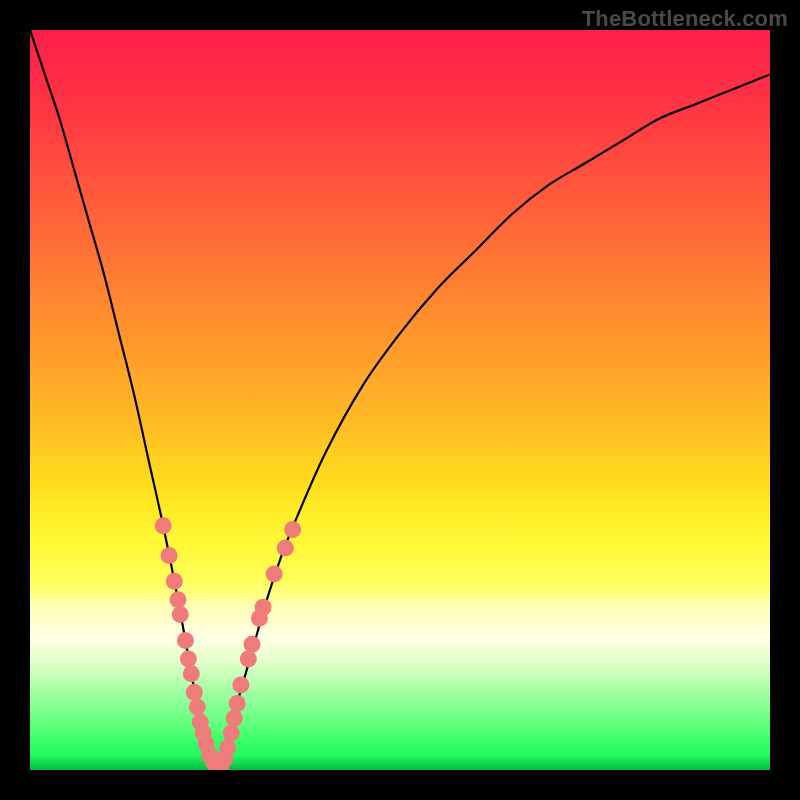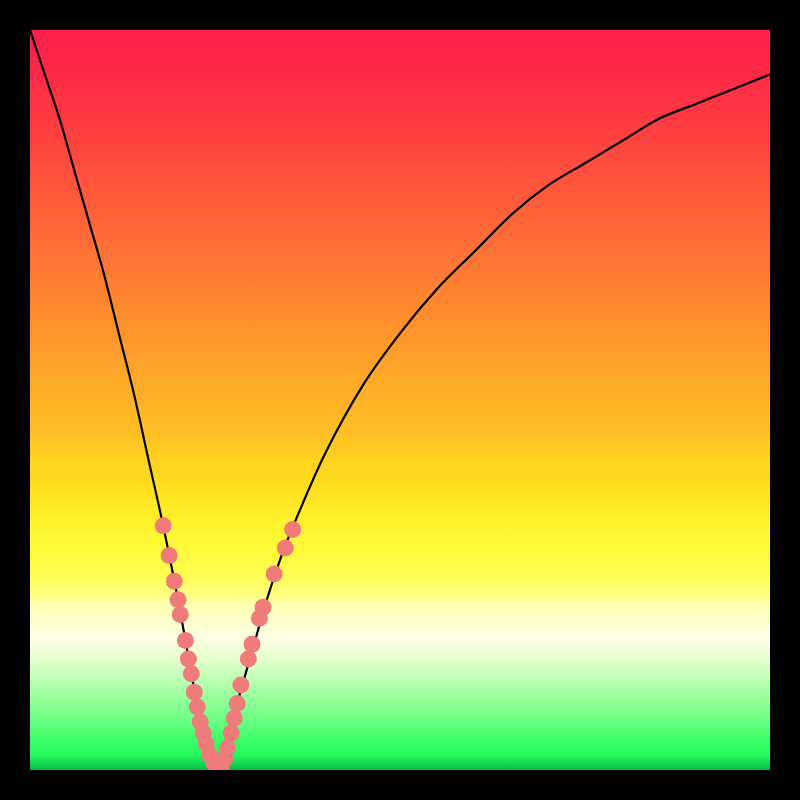--- a/index.html
+++ b/index.html
@@ -116,13 +116,14 @@
           <circle cx="218.30" cy="629.00" r="8.5" fill="#f07b7b" stroke="#d85e5e" stroke-width="0"></circle>
           <circle cx="222.00" cy="614.20" r="8.5" fill="#f07b7b" stroke="#d85e5e" stroke-width="0"></circle>
           <circle cx="229.40" cy="588.30" r="8.5" fill="#f07b7b" stroke="#d85e5e" stroke-width="0"></circle>
           <circle cx="233.10" cy="577.20" r="8.5" fill="#f07b7b" stroke="#d85e5e" stroke-width="0"></circle>
           <circle cx="244.20" cy="543.90" r="8.5" fill="#f07b7b" stroke="#d85e5e" stroke-width="0"></circle>
           <circle cx="255.30" cy="518.00" r="8.5" fill="#f07b7b" stroke="#d85e5e" stroke-width="0"></circle>
           <circle cx="262.70" cy="499.50" r="8.5" fill="#f07b7b" stroke="#d85e5e" stroke-width="0"></circle>
         </g>
     </svg>
   </div>
+  <div class="watermark">TheBottleneck.com</div>
 </div>
 
 </body></html>

